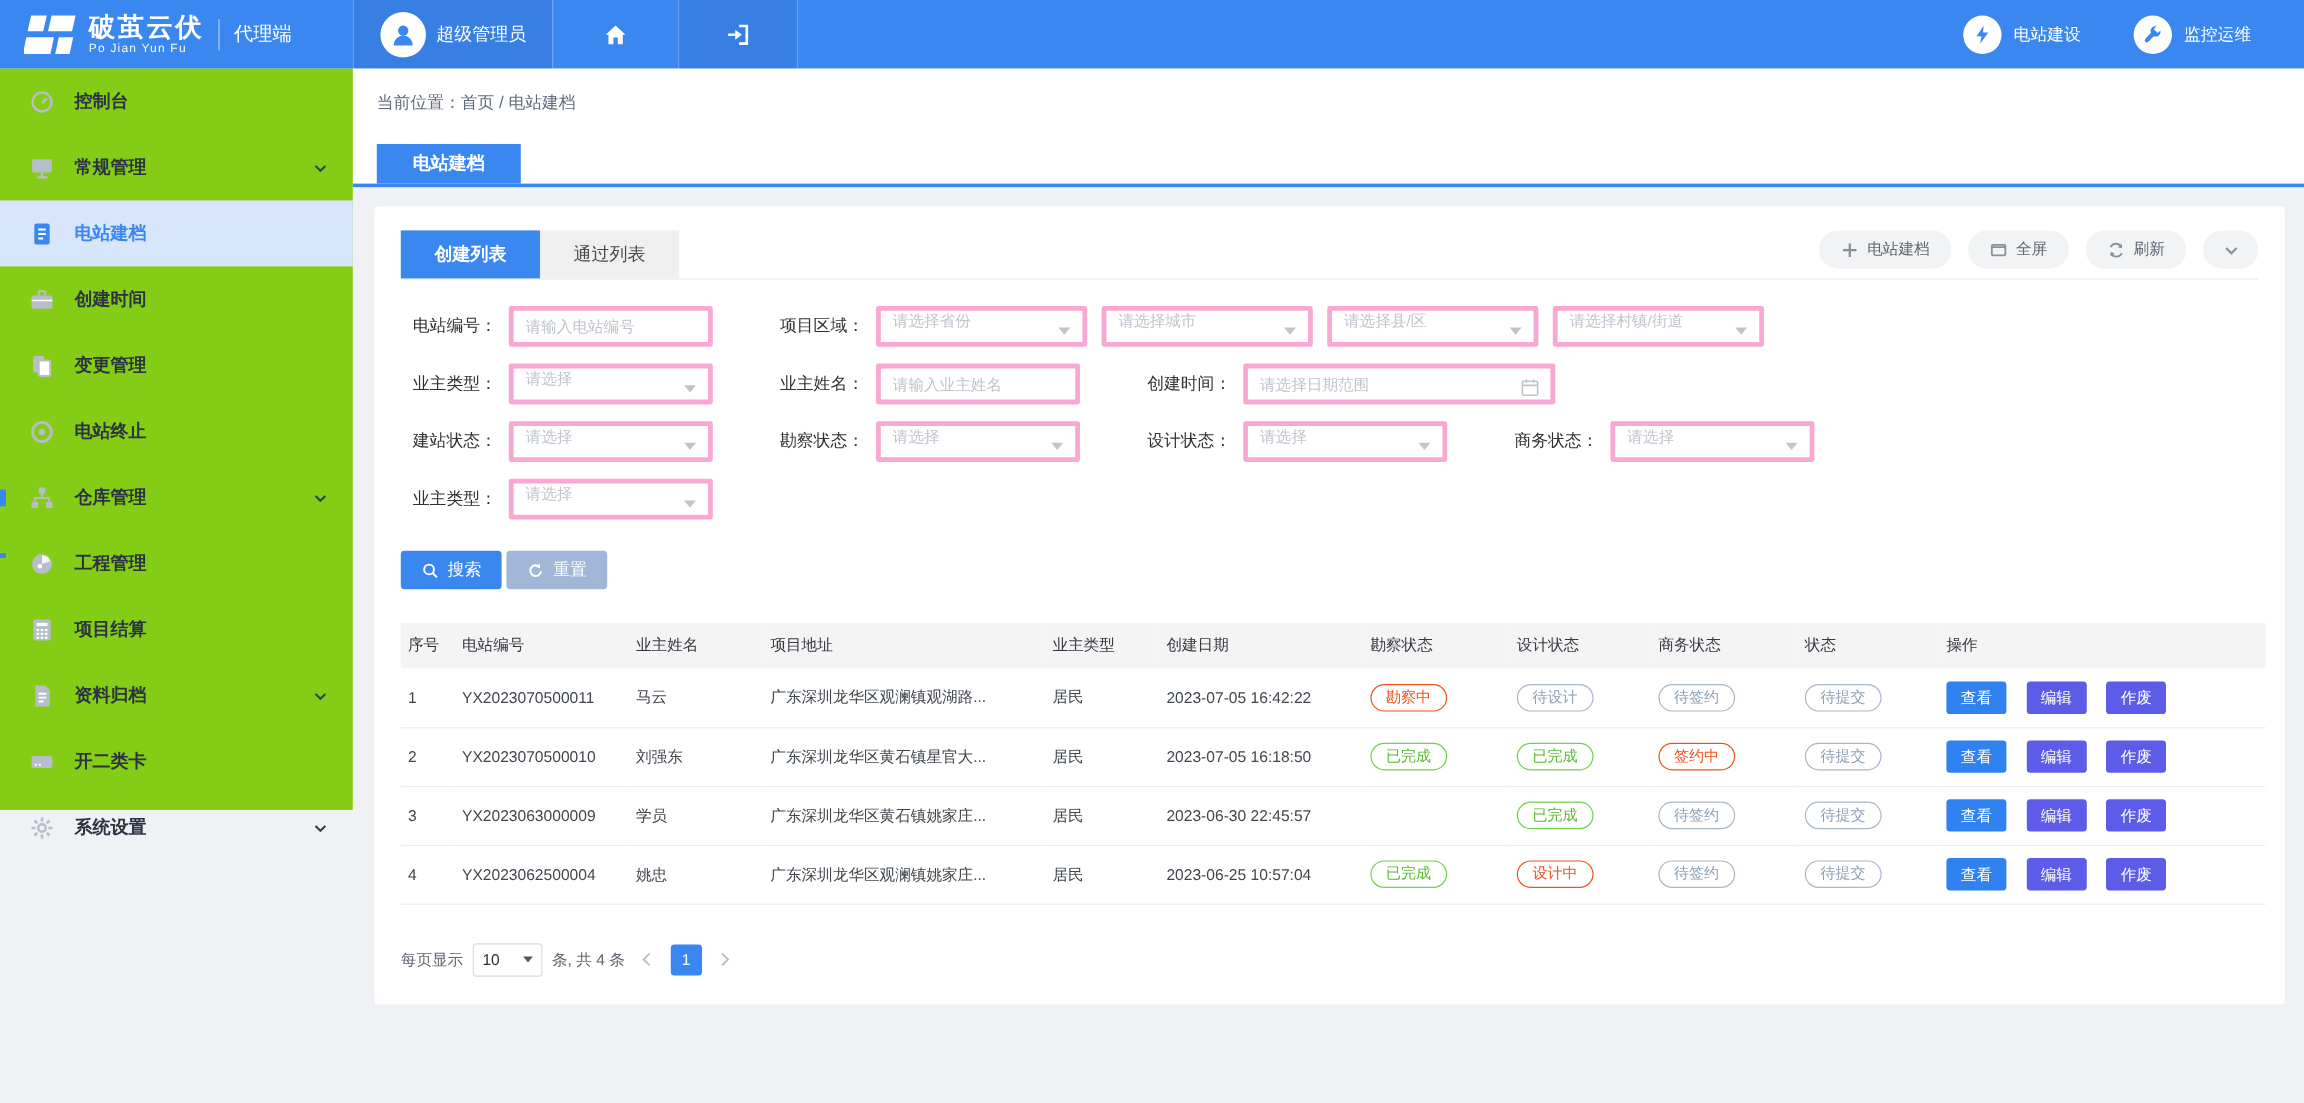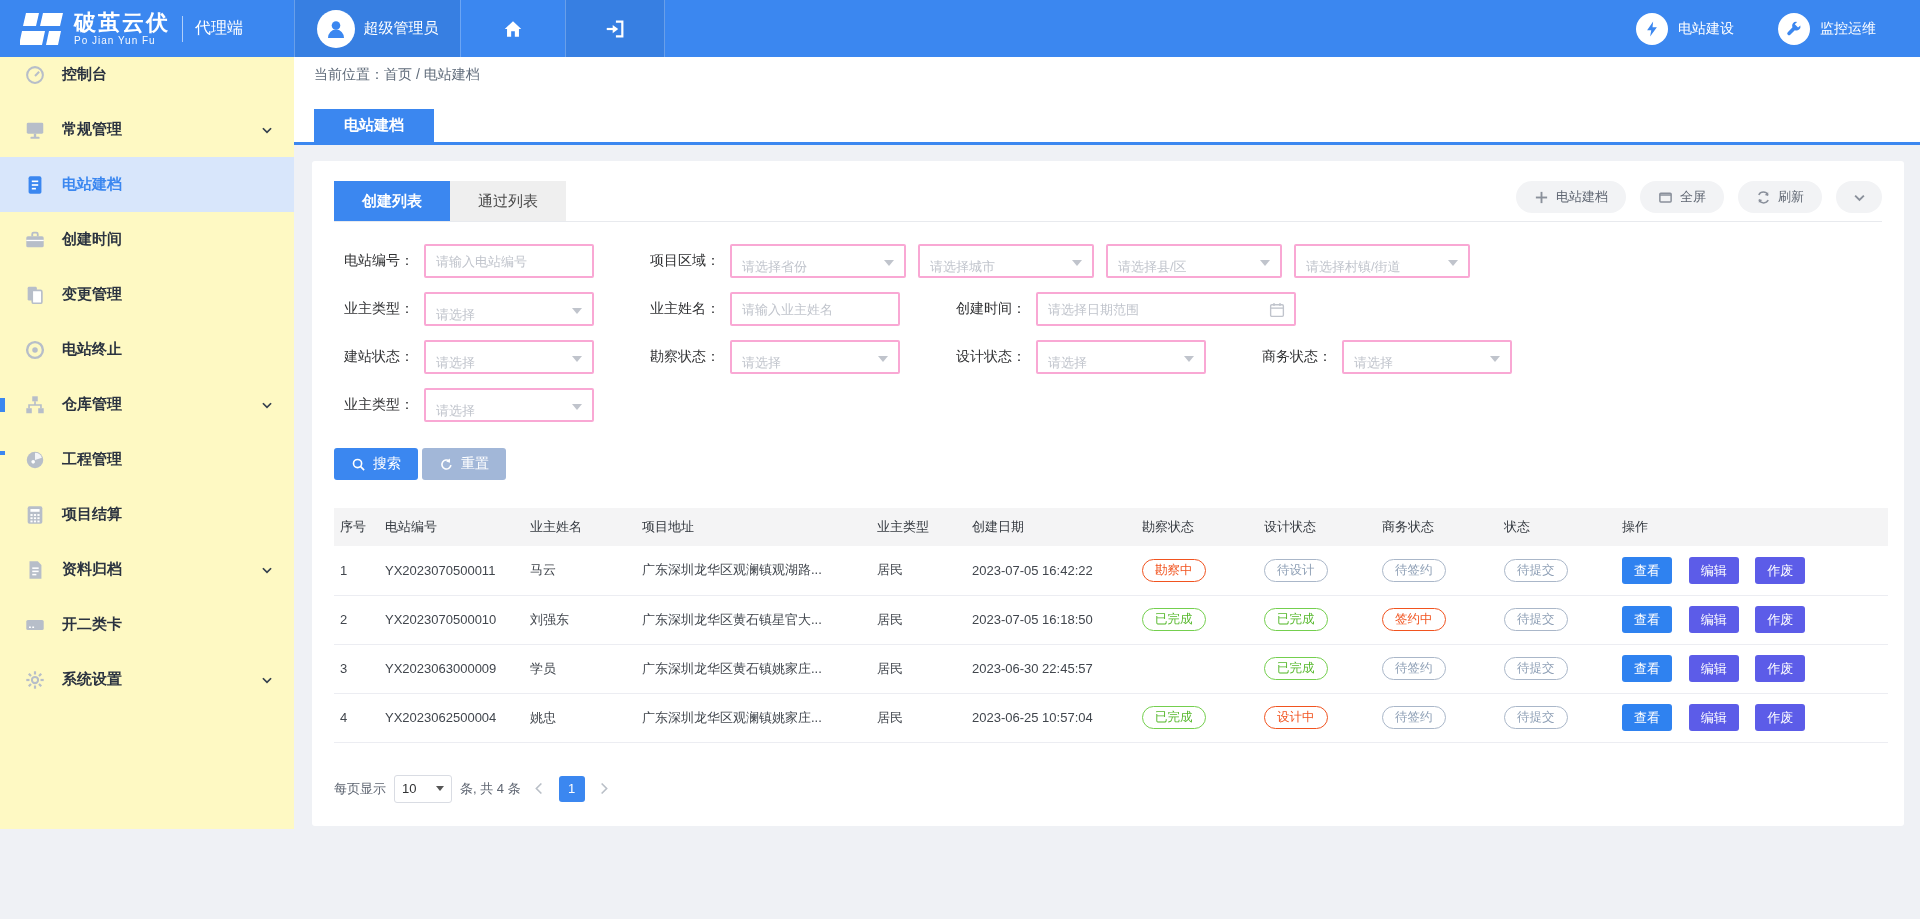--- a/index.html
+++ b/index.html
@@ -21,33 +21,33 @@
   .avatar { width:38px; height:38px; border-radius:50%; background:#fff; display:flex; align-items:center; justify-content:center; }
   .user-name { font-size:15px; }
   .seg-home { width:105px; }
   .seg-login { width:100px; border-right:1px solid rgba(255,255,255,.25); }
   .top-spacer { flex:1; }
   .quick { display:flex; align-items:center; gap:10px; margin-right:44px; }
   .quick .bubble { width:32px; height:32px; border-radius:50%; background:#fff; display:flex; align-items:center; justify-content:center; }
   .quick span.lbl { font-size:14px; }
 
   
-  .sidebar { position:absolute; top:47px; left:0; width:294px; height:782px; background:#fef9c3; z-index:20; }
+  .sidebar { position:absolute; top:57px; left:0; width:294px; height:618px; background:#84cc16; z-index:20; }
   .menu-item { height:55px; display:flex; align-items:center; padding:0 20px 0 24px; cursor:pointer; }
   .menu-item .mi-icon { width:22px; height:22px; color:#b7bec9; flex:none; display:flex; }
   .menu-item .mi-label { margin-left:16px; font-size:15px; font-weight:bold; color:#2b3340; flex:1; }
   .menu-item .mi-caret { width:14px; height:14px; color:#35404f; }
   .menu-item.active { background:#d8e6fb; }
   .menu-item.active .mi-icon { color:#3b87f0; }
   .menu-item.active .mi-label { color:#3b87f0; }
   .side-thumb { position:absolute; left:0; width:5px; background:#3b87f0; }
 
   
   .main { position:absolute; top:57px; left:294px; width:1626px; height:862px; }
-  .crumb-strip { background:#fff; padding:9px 0 9px 20px; font-size:14px; color:#5f6b7a; }
+  .crumb-strip { background:#fff; padding:20px 0 9px 20px; font-size:14px; color:#5f6b7a; }
   .tab-strip { background:#fff; height:52px; position:relative; border-bottom:3px solid #3b87f0; }
   .page-tab { position:absolute; left:20px; bottom:0; height:33px; padding:0 30px; background:#3b87f0;
     color:#fff; font-size:15px; font-weight:bold; display:flex; align-items:center; cursor:pointer; }
 
   .card { background:#fff; margin:16px 16px 0 18px; border-radius:3px; padding:20px 22px 18px 22px; min-height:665px; }
 
   .panel-head { display:flex; align-items:flex-end; justify-content:space-between; border-bottom:1px solid #e8eaee; }
   .list-tabs { display:flex; }
   .list-tab { min-width:116px; height:40px; display:flex; align-items:center; justify-content:center;
     font-size:15px; cursor:pointer; background:#efefef; color:#4a4a4a; }
@@ -58,22 +58,22 @@
     font-family:inherit; }
   .pill .pi { width:15px; height:15px; color:#8a909b; display:flex; }
   .pill.round { width:46px; justify-content:center; padding:0; }
 
   
   .filters { padding:22px 0 0 0; }
   .f-row { display:flex; align-items:center; margin-bottom:14px; }
   .f-item { display:flex; align-items:center; margin-right:46px; }
   .f-item:last-child { margin-right:0; }
   .f-label { width:80px; text-align:right; margin-right:10px; font-size:14px; color:#303133; white-space:nowrap; }
-  .ctrl { height:34px; border:2px solid #f9a8d4; border-radius:2px; background:#fff;
-    display:flex; align-items:flex-end; font-size:13px; color:#c0c4cc; position:relative; }
+  .ctrl { height:34px; border:4px solid #f9a8d4; border-radius:2px; background:#fff;
+    display:flex; align-items:flex-start; font-size:13px; color:#c0c4cc; position:relative; }
   .ctrl input { border:none; outline:none; width:100%; height:100%; padding:0 10px; font-size:13px;
     font-family:inherit; color:#303133; background:transparent; }
   .ctrl input::placeholder { color:#c0c4cc; }
   .sel { width:170px; padding:0 26px 0 10px; cursor:pointer; }
   .sel.narrow { width:176px; margin-right:12px; }
   .sel.narrow:last-child { margin-right:0; }
   .caret-down { position:absolute; right:10px; top:14px; width:0; height:0;
     border-left:5px solid transparent; border-right:5px solid transparent; border-top:6px solid #c0c4cc; }
   .w-input { width:170px; }
   .w-date { width:260px; }

